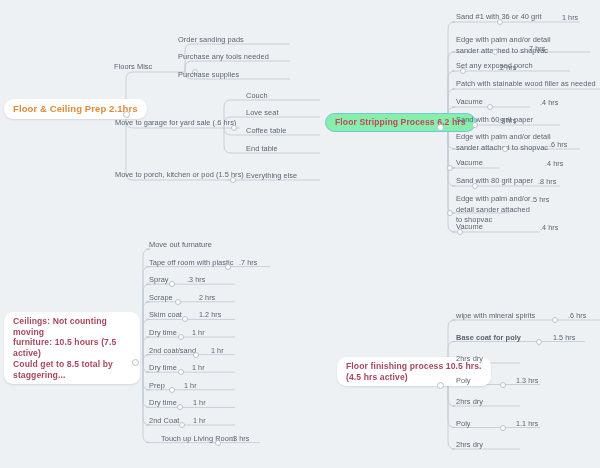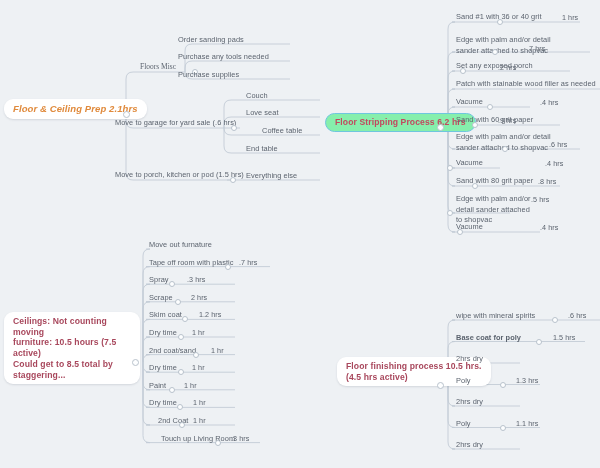--- a/index.html
+++ b/index.html
@@ -18,21 +18,21 @@
     position:absolute;
     background:#ffffff;
     border-radius:9px;
     padding:4px 9px;
     font-weight:bold;
     line-height:1.25;
     white-space:pre-line;
     box-shadow:0 1px 2px rgba(90,100,115,.18);
     letter-spacing:.1px;
   }
-  .bubble.orange{color:#e08a3c;font-size:9.5px;font-style:italic;}
+  .bubble.orange{color:#e08a3c;font-size:9.5px;}
   .bubble.maroon{color:#a8475c;font-size:8.6px;}
   .bubble.outlined{
     color:#c2485f;font-size:8.6px;
     border:1.2px solid #6fc6de;
     background:#86efac;
     border-radius:10px;
     box-shadow:none;
     padding:3px 9px;
   }
 
@@ -134,30 +134,30 @@
       <path d="M448 385 L448 399 Q448 406 455 406 L452 406" fill="none" stroke="#c3ccd6" stroke-width="0.9"></path>
       <path d="M452 406 L520 406" fill="none" stroke="#c3ccd6" stroke-width="0.9"></path>
       <path d="M448 385 L448 420.5 Q448 427.5 455 427.5 L452 427.5" fill="none" stroke="#c3ccd6" stroke-width="0.9"></path>
       <path d="M452 427.5 L540 427.5" fill="none" stroke="#c3ccd6" stroke-width="0.9"></path>
       <path d="M448 385 L448 442 Q448 449 455 449 L452 449" fill="none" stroke="#c3ccd6" stroke-width="0.9"></path>
       <path d="M452 449 L520 449" fill="none" stroke="#c3ccd6" stroke-width="0.9"></path>
     </svg>
   <div id="layer">
       <div class="bubble orange" style="left: 4px; top: 99px;">Floor &amp; Ceiling Prep 2.1hrs</div>
       <div class="dot big" style="left: 122.5px; top: 110.5px;"></div>
-      <div class="leaf" style="left: 140px; top: 62px; font-family: Liberation Serif, serif;">Floors Misc</div>
+      <div class="leaf" style="left: 114px; top: 62px;">Floors Misc</div>
       <div class="dot" style="left: 192px; top: 69px;"></div>
       <div class="leaf" style="left: 178px; top: 35px;">Order sanding pads</div>
       <div class="leaf" style="left: 178px; top: 52px;">Purchase any tools needed</div>
       <div class="leaf" style="left: 178px; top: 70px;">Purchase supplies</div>
       <div class="leaf" style="left: 115px; top: 118px;">Move to garage for yard sale (.6 hrs)</div>
       <div class="dot" style="left: 231px; top: 125px;"></div>
       <div class="leaf" style="left: 246px; top: 91px;">Couch</div>
       <div class="leaf" style="left: 246px; top: 108px;">Love seat</div>
-      <div class="leaf" style="left: 246px; top: 126px; margin-left: 16px;">Coffee table</div>
+      <div class="leaf" style="left: 246px; top: 126px;">Coffee table</div>
       <div class="leaf" style="left: 246px; top: 144px;">End table</div>
       <div class="leaf" style="left: 115px; top: 170px;">Move to porch, kitchen or pod (1.5 hrs)</div>
       <div class="dot" style="left: 230px; top: 177px;"></div>
       <div class="leaf" style="left: 246px; top: 171px;">Everything else</div>
       <div class="bubble outlined" style="left: 325px; top: 113px;">Floor Stripping Process 6.2 hrs</div>
       <div class="dot big" style="left: 436.5px; top: 123.5px;"></div>
       <div class="leaf" style="left: 456px; top: 12px;">Sand #1 with 36 or 40 grit</div>
       <div class="dot" style="left: 497px; top: 19px;"></div>
       <div class="dur" style="left: 550px; top: 13px; margin-left: 12px;">1 hrs</div>
       <div class="leaf" style="left: 456px; top: 35px;">Edge with palm and/or detail
@@ -199,40 +199,40 @@
       <div class="dot big" style="left: 131.5px; top: 358.5px;"></div>
       <div class="leaf" style="left: 149px; top: 240px;">Move out furnature</div>
       <div class="leaf" style="left: 149px; top: 257.6px;">Tape off room with plastic</div>
       <div class="dot" style="left: 225px; top: 263.6px;"></div>
       <div class="dur" style="left: 239px; top: 257.6px;">.7 hrs</div>
       <div class="leaf" style="left: 149px; top: 275.2px;">Spray</div>
       <div class="dot" style="left: 169px; top: 281.2px;"></div>
       <div class="dur" style="left: 187px; top: 275.2px;">.3 hrs</div>
       <div class="leaf" style="left: 149px; top: 292.8px;">Scrape</div>
       <div class="dot" style="left: 175px; top: 298.8px;"></div>
-      <div class="dur" style="left: 191px; top: 292.8px;">2 hrs</div>
+      <div class="dur" style="left: 199px; top: 292.8px;">2 hrs</div>
       <div class="leaf" style="left: 149px; top: 310.4px;">Skim coat</div>
       <div class="dot" style="left: 182px; top: 316.4px;"></div>
       <div class="dur" style="left: 199px; top: 310.4px;">1.2 hrs</div>
       <div class="leaf" style="left: 149px; top: 328px;">Dry time</div>
       <div class="dot" style="left: 178px; top: 334px;"></div>
       <div class="dur" style="left: 192px; top: 328px;">1 hr</div>
       <div class="leaf" style="left: 149px; top: 345.6px;">2nd coat/sand</div>
       <div class="dot" style="left: 193px; top: 351.6px;"></div>
       <div class="dur" style="left: 211px; top: 345.6px;">1 hr</div>
       <div class="leaf" style="left: 149px; top: 363.2px;">Dry time</div>
       <div class="dot" style="left: 178px; top: 369.2px;"></div>
       <div class="dur" style="left: 192px; top: 363.2px;">1 hr</div>
-      <div class="leaf" style="left: 149px; top: 380.8px;">Paint</div>
+      <div class="leaf" style="left: 149px; top: 380.8px;">Prep</div>
       <div class="dot" style="left: 169px; top: 386.8px;"></div>
       <div class="dur" style="left: 184px; top: 380.8px;">1 hr</div>
       <div class="leaf" style="left: 149px; top: 398.4px;">Dry time</div>
       <div class="dot" style="left: 177px; top: 404.4px;"></div>
       <div class="dur" style="left: 193px; top: 398.4px;">1 hr</div>
-      <div class="leaf" style="left: 158px; top: 416px;">2nd Coat</div>
+      <div class="leaf" style="left: 149px; top: 416px;">2nd Coat</div>
       <div class="dot" style="left: 179px; top: 422px;"></div>
       <div class="dur" style="left: 193px; top: 416px;">1 hr</div>
       <div class="leaf" style="left: 149px; top: 433.6px; margin-left: 12px;">Touch up Living Room</div>
       <div class="dot" style="left: 215px; top: 439.6px;"></div>
       <div class="dur" style="left: 231px; top: 433.6px;">.3 hrs</div>
       <div class="bubble maroon" style="left: 337px; top: 357px;">Floor finishing process 10.5 hrs.
 (4.5 hrs active)</div>
       <div class="dot big" style="left: 436.5px; top: 381.5px;"></div>
       <div class="leaf" style="left: 456px; top: 311px;">wipe with mineral spirits</div>
       <div class="dot" style="left: 552px; top: 317px;"></div>

